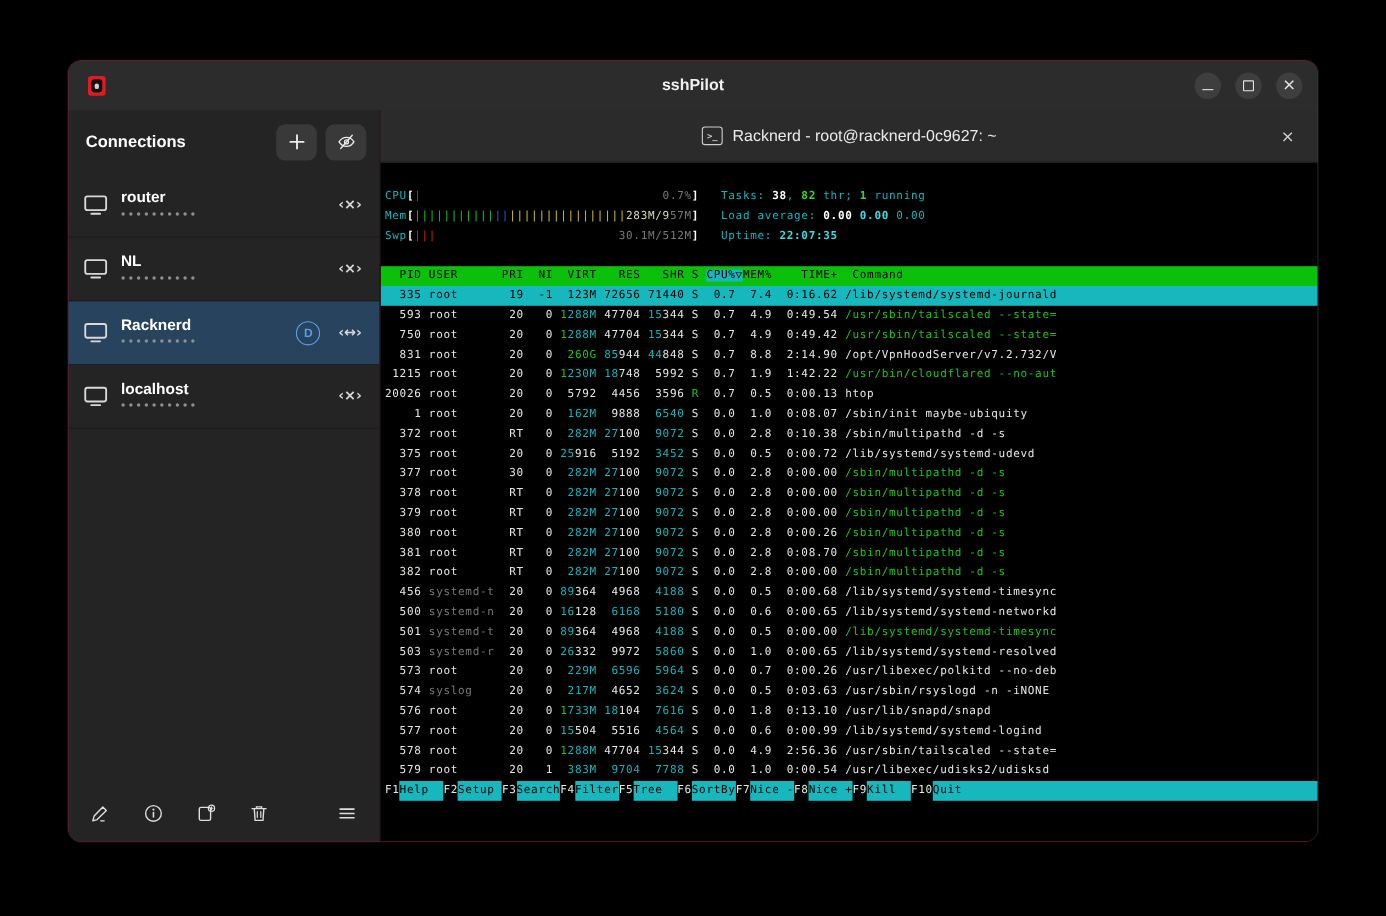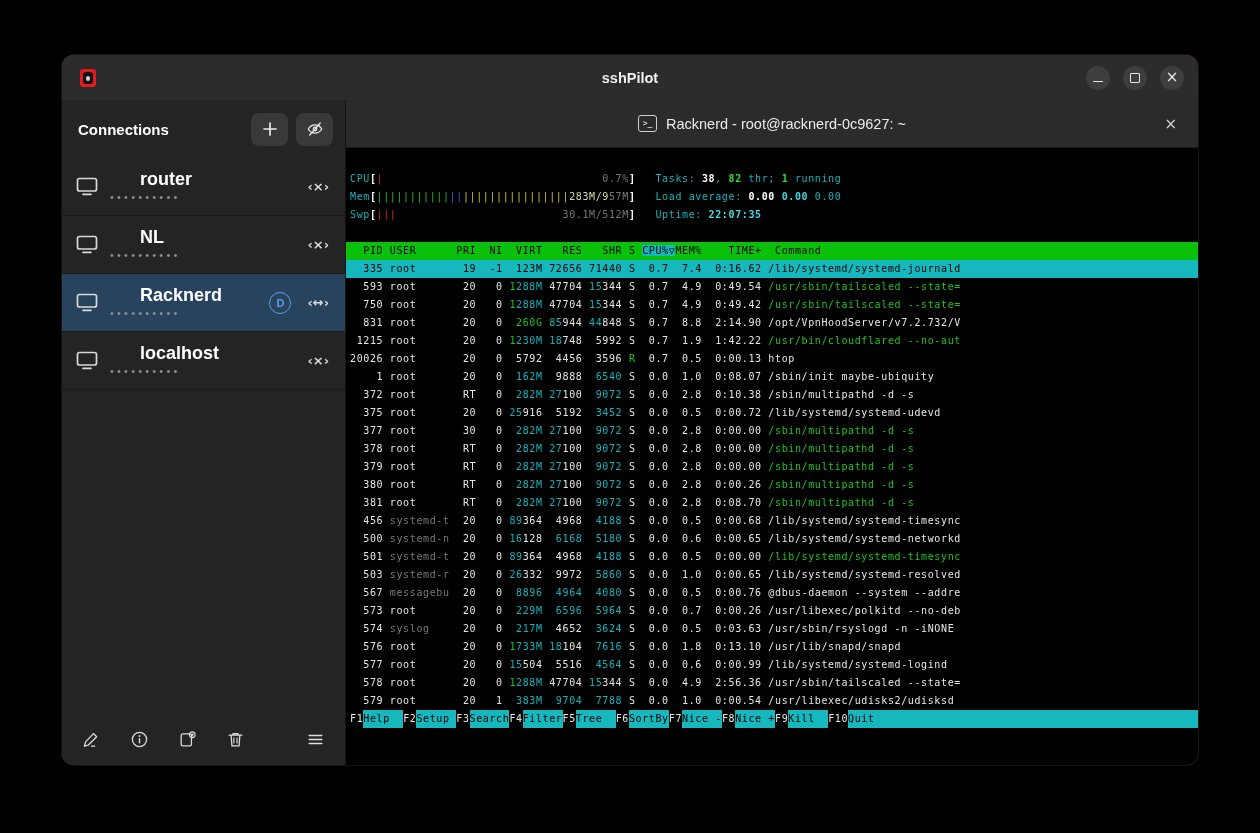--- a/index.html
+++ b/index.html
@@ -22,21 +22,21 @@
   .sidebar{width:283px;flex:0 0 283px;background:#242424;display:flex;flex-direction:column;border-right:1px solid #141414;}
   .sidebar-header{height:58px;display:flex;align-items:center;padding:0 12px 0 16px;gap:8px;flex:0 0 auto;}
   .sidebar-title{font-weight:700;font-size:15px;color:#fff;flex:1;}
   .icon-btn{width:37px;height:33px;border-radius:8px;background:#393939;border:none;color:#ececec;display:flex;align-items:center;justify-content:center;cursor:pointer;padding:0;}
   .icon-btn svg{display:block;}
   .conn-list{flex:1;overflow:hidden;}
   .conn-item{height:57px;display:flex;align-items:center;padding:0 16px 0 14px;gap:12px;border-bottom:1px solid #1c1c1c;cursor:pointer;}
   .conn-item.selected{background:#27435e;}
   .mon-icon{flex:0 0 auto;display:flex;}
   .conn-text{flex:1;min-width:0;}
-  .conn-name{font-weight:700;font-size:18px;color:#fff;line-height:1.1;margin-left:30px;}
+  .conn-name{font-weight:700;font-size:14px;color:#fff;line-height:1.1;}
   .conn-dots{color:#8f8f8f;font-size:11px;letter-spacing:3.2px;margin-top:3px;line-height:1;}
   .conn-badge{width:20px;height:20px;border:1.5px solid #5e9ce6;border-radius:50%;color:#5e9ce6;font-size:11px;font-weight:700;display:flex;align-items:center;justify-content:center;margin-right:4px;flex:0 0 auto;}
   .conn-status{color:#d8d8d8;font-size:13px;font-weight:600;flex:0 0 auto;font-family:"DejaVu Sans",sans-serif;}
   .sidebar-toolbar{height:52px;display:flex;align-items:center;padding:0 20px;gap:29px;flex:0 0 auto;}
   .tool-btn{background:none;border:none;padding:0;cursor:pointer;display:flex;color:#dedede;}
   .tool-btn.last{margin-left:auto;}
   
   .term-panel{flex:1;display:flex;flex-direction:column;min-width:0;}
   .term-tabbar{height:47px;background:#2b2b2b;display:flex;align-items:center;justify-content:center;position:relative;color:#ebebeb;font-size:14.5px;gap:9px;flex:0 0 auto;border-bottom:1px solid #1a1a1a;}
   .term-glyph{width:17px;height:15px;border:1.6px solid #cfcfcf;border-radius:3px;display:flex;align-items:center;justify-content:center;font-family:"DejaVu Sans Mono",monospace;font-size:8px;font-weight:700;color:#cfcfcf;letter-spacing:0;}
@@ -227,25 +227,25 @@
             <div class="tl"><span class="s-w"> 1215 root       20   0 </span><span class="s-g">1</span><span class="s-c">230M</span><span class="s-w"> </span><span class="s-c">18</span><span class="s-w">748  5992 S  0.7  1.9  1:42.22 </span><span class="s-g">/usr/bin/cloudflared --no-aut</span></div>
             <div class="tl"><span class="s-w">20026 root       20   0  5792  4456  3596 </span><span class="s-g">R</span><span class="s-w">  0.7  0.5  0:00.13 htop</span></div>
             <div class="tl"><span class="s-w">    1 root       20   0 </span><span class="s-c"> 162M</span><span class="s-w">  9888 </span><span class="s-c"> 6540</span><span class="s-w"> S  0.0  1.0  0:08.07 /sbin/init maybe-ubiquity</span></div>
             <div class="tl"><span class="s-w">  372 root       RT   0 </span><span class="s-c"> 282M</span><span class="s-w"> </span><span class="s-c">27</span><span class="s-w">100 </span><span class="s-c"> 9072</span><span class="s-w"> S  0.0  2.8  0:10.38 /sbin/multipathd -d -s</span></div>
             <div class="tl"><span class="s-w">  375 root       20   0 </span><span class="s-c">25</span><span class="s-w">916  5192 </span><span class="s-c"> 3452</span><span class="s-w"> S  0.0  0.5  0:00.72 /lib/systemd/systemd-udevd</span></div>
             <div class="tl"><span class="s-w">  377 root       30   0 </span><span class="s-c"> 282M</span><span class="s-w"> </span><span class="s-c">27</span><span class="s-w">100 </span><span class="s-c"> 9072</span><span class="s-w"> S  0.0  2.8  0:00.00 </span><span class="s-g">/sbin/multipathd -d -s</span></div>
             <div class="tl"><span class="s-w">  378 root       RT   0 </span><span class="s-c"> 282M</span><span class="s-w"> </span><span class="s-c">27</span><span class="s-w">100 </span><span class="s-c"> 9072</span><span class="s-w"> S  0.0  2.8  0:00.00 </span><span class="s-g">/sbin/multipathd -d -s</span></div>
             <div class="tl"><span class="s-w">  379 root       RT   0 </span><span class="s-c"> 282M</span><span class="s-w"> </span><span class="s-c">27</span><span class="s-w">100 </span><span class="s-c"> 9072</span><span class="s-w"> S  0.0  2.8  0:00.00 </span><span class="s-g">/sbin/multipathd -d -s</span></div>
             <div class="tl"><span class="s-w">  380 root       RT   0 </span><span class="s-c"> 282M</span><span class="s-w"> </span><span class="s-c">27</span><span class="s-w">100 </span><span class="s-c"> 9072</span><span class="s-w"> S  0.0  2.8  0:00.26 </span><span class="s-g">/sbin/multipathd -d -s</span></div>
             <div class="tl"><span class="s-w">  381 root       RT   0 </span><span class="s-c"> 282M</span><span class="s-w"> </span><span class="s-c">27</span><span class="s-w">100 </span><span class="s-c"> 9072</span><span class="s-w"> S  0.0  2.8  0:08.70 </span><span class="s-g">/sbin/multipathd -d -s</span></div>
+            <div class="tl"><span class="s-w">  382 root       RT   0 </span><span class="s-c"> 282M</span><span class="s-w"> </span><span class="s-c">27</span><span class="s-w">100 </span><span class="s-c"> 9072</span><span class="s-w"> S  0.0  2.8  0:00.00 </span><span class="s-g">/sbin/multipathd -d -s</span></div>
             <div class="tl"><span class="s-w">  456 </span><span class="s-gr">systemd-t</span><span class="s-w">  20   0 </span><span class="s-c">89</span><span class="s-w">364  4968 </span><span class="s-c"> 4188</span><span class="s-w"> S  0.0  0.5  0:00.68 /lib/systemd/systemd-timesync</span></div>
             <div class="tl"><span class="s-w">  500 </span><span class="s-gr">systemd-n</span><span class="s-w">  20   0 </span><span class="s-c">16</span><span class="s-w">128 </span><span class="s-c"> 6168</span><span class="s-w"> </span><span class="s-c"> 5180</span><span class="s-w"> S  0.0  0.6  0:00.65 /lib/systemd/systemd-networkd</span></div>
             <div class="tl"><span class="s-w">  501 </span><span class="s-gr">systemd-t</span><span class="s-w">  20   0 </span><span class="s-c">89</span><span class="s-w">364  4968 </span><span class="s-c"> 4188</span><span class="s-w"> S  0.0  0.5  0:00.00 </span><span class="s-g">/lib/systemd/systemd-timesync</span></div>
             <div class="tl"><span class="s-w">  503 </span><span class="s-gr">systemd-r</span><span class="s-w">  20   0 </span><span class="s-c">26</span><span class="s-w">332  9972 </span><span class="s-c"> 5860</span><span class="s-w"> S  0.0  1.0  0:00.65 /lib/systemd/systemd-resolved</span></div>
-            <div class="tl"><span class="s-w">  567 </span><span class="s-gr">messagebu</span><span class="s-w">  20   0 </span><span class="s-c"> 8896</span><span class="s-w"> </span><span class="s-c"> 4964</span><span class="s-w"> </span><span class="s-c"> 4080</span><span class="s-w"> S  0.0  0.5  0:00.76 @dbus-daemon --system --addre</span></div>
             <div class="tl"><span class="s-w">  573 root       20   0 </span><span class="s-c"> 229M</span><span class="s-w"> </span><span class="s-c"> 6596</span><span class="s-w"> </span><span class="s-c"> 5964</span><span class="s-w"> S  0.0  0.7  0:00.26 /usr/libexec/polkitd --no-deb</span></div>
             <div class="tl"><span class="s-w">  574 </span><span class="s-gr">syslog   </span><span class="s-w">  20   0 </span><span class="s-c"> 217M</span><span class="s-w">  4652 </span><span class="s-c"> 3624</span><span class="s-w"> S  0.0  0.5  0:03.63 /usr/sbin/rsyslogd -n -iNONE</span></div>
             <div class="tl"><span class="s-w">  576 root       20   0 </span><span class="s-g">1</span><span class="s-c">733M</span><span class="s-w"> </span><span class="s-c">18</span><span class="s-w">104 </span><span class="s-c"> 7616</span><span class="s-w"> S  0.0  1.8  0:13.10 /usr/lib/snapd/snapd</span></div>
             <div class="tl"><span class="s-w">  577 root       20   0 </span><span class="s-c">15</span><span class="s-w">504  5516 </span><span class="s-c"> 4564</span><span class="s-w"> S  0.0  0.6  0:00.99 /lib/systemd/systemd-logind</span></div>
             <div class="tl"><span class="s-w">  578 root       20   0 </span><span class="s-g">1</span><span class="s-c">288M</span><span class="s-w"> 47704 </span><span class="s-c">15</span><span class="s-w">344 S  0.0  4.9  2:56.36 /usr/sbin/tailscaled --state=</span></div>
             <div class="tl"><span class="s-w">  579 root       20   1 </span><span class="s-c"> 383M</span><span class="s-w"> </span><span class="s-c"> 9704</span><span class="s-w"> </span><span class="s-c"> 7788</span><span class="s-w"> S  0.0  1.0  0:00.54 /usr/libexec/udisks2/udisksd</span></div>
             <div class="tl fnbar bleed"><span class="fk">F1</span><span class="fl">Help  </span><span class="fk">F2</span><span class="fl">Setup </span><span class="fk">F3</span><span class="fl">Search</span><span class="fk">F4</span><span class="fl">Filter</span><span class="fk">F5</span><span class="fl">Tree  </span><span class="fk">F6</span><span class="fl">SortBy</span><span class="fk">F7</span><span class="fl">Nice -</span><span class="fk">F8</span><span class="fl">Nice +</span><span class="fk">F9</span><span class="fl">Kill  </span><span class="fk">F10</span><span class="fl fill">Quit  </span></div>
           </div>
       </section>
 

